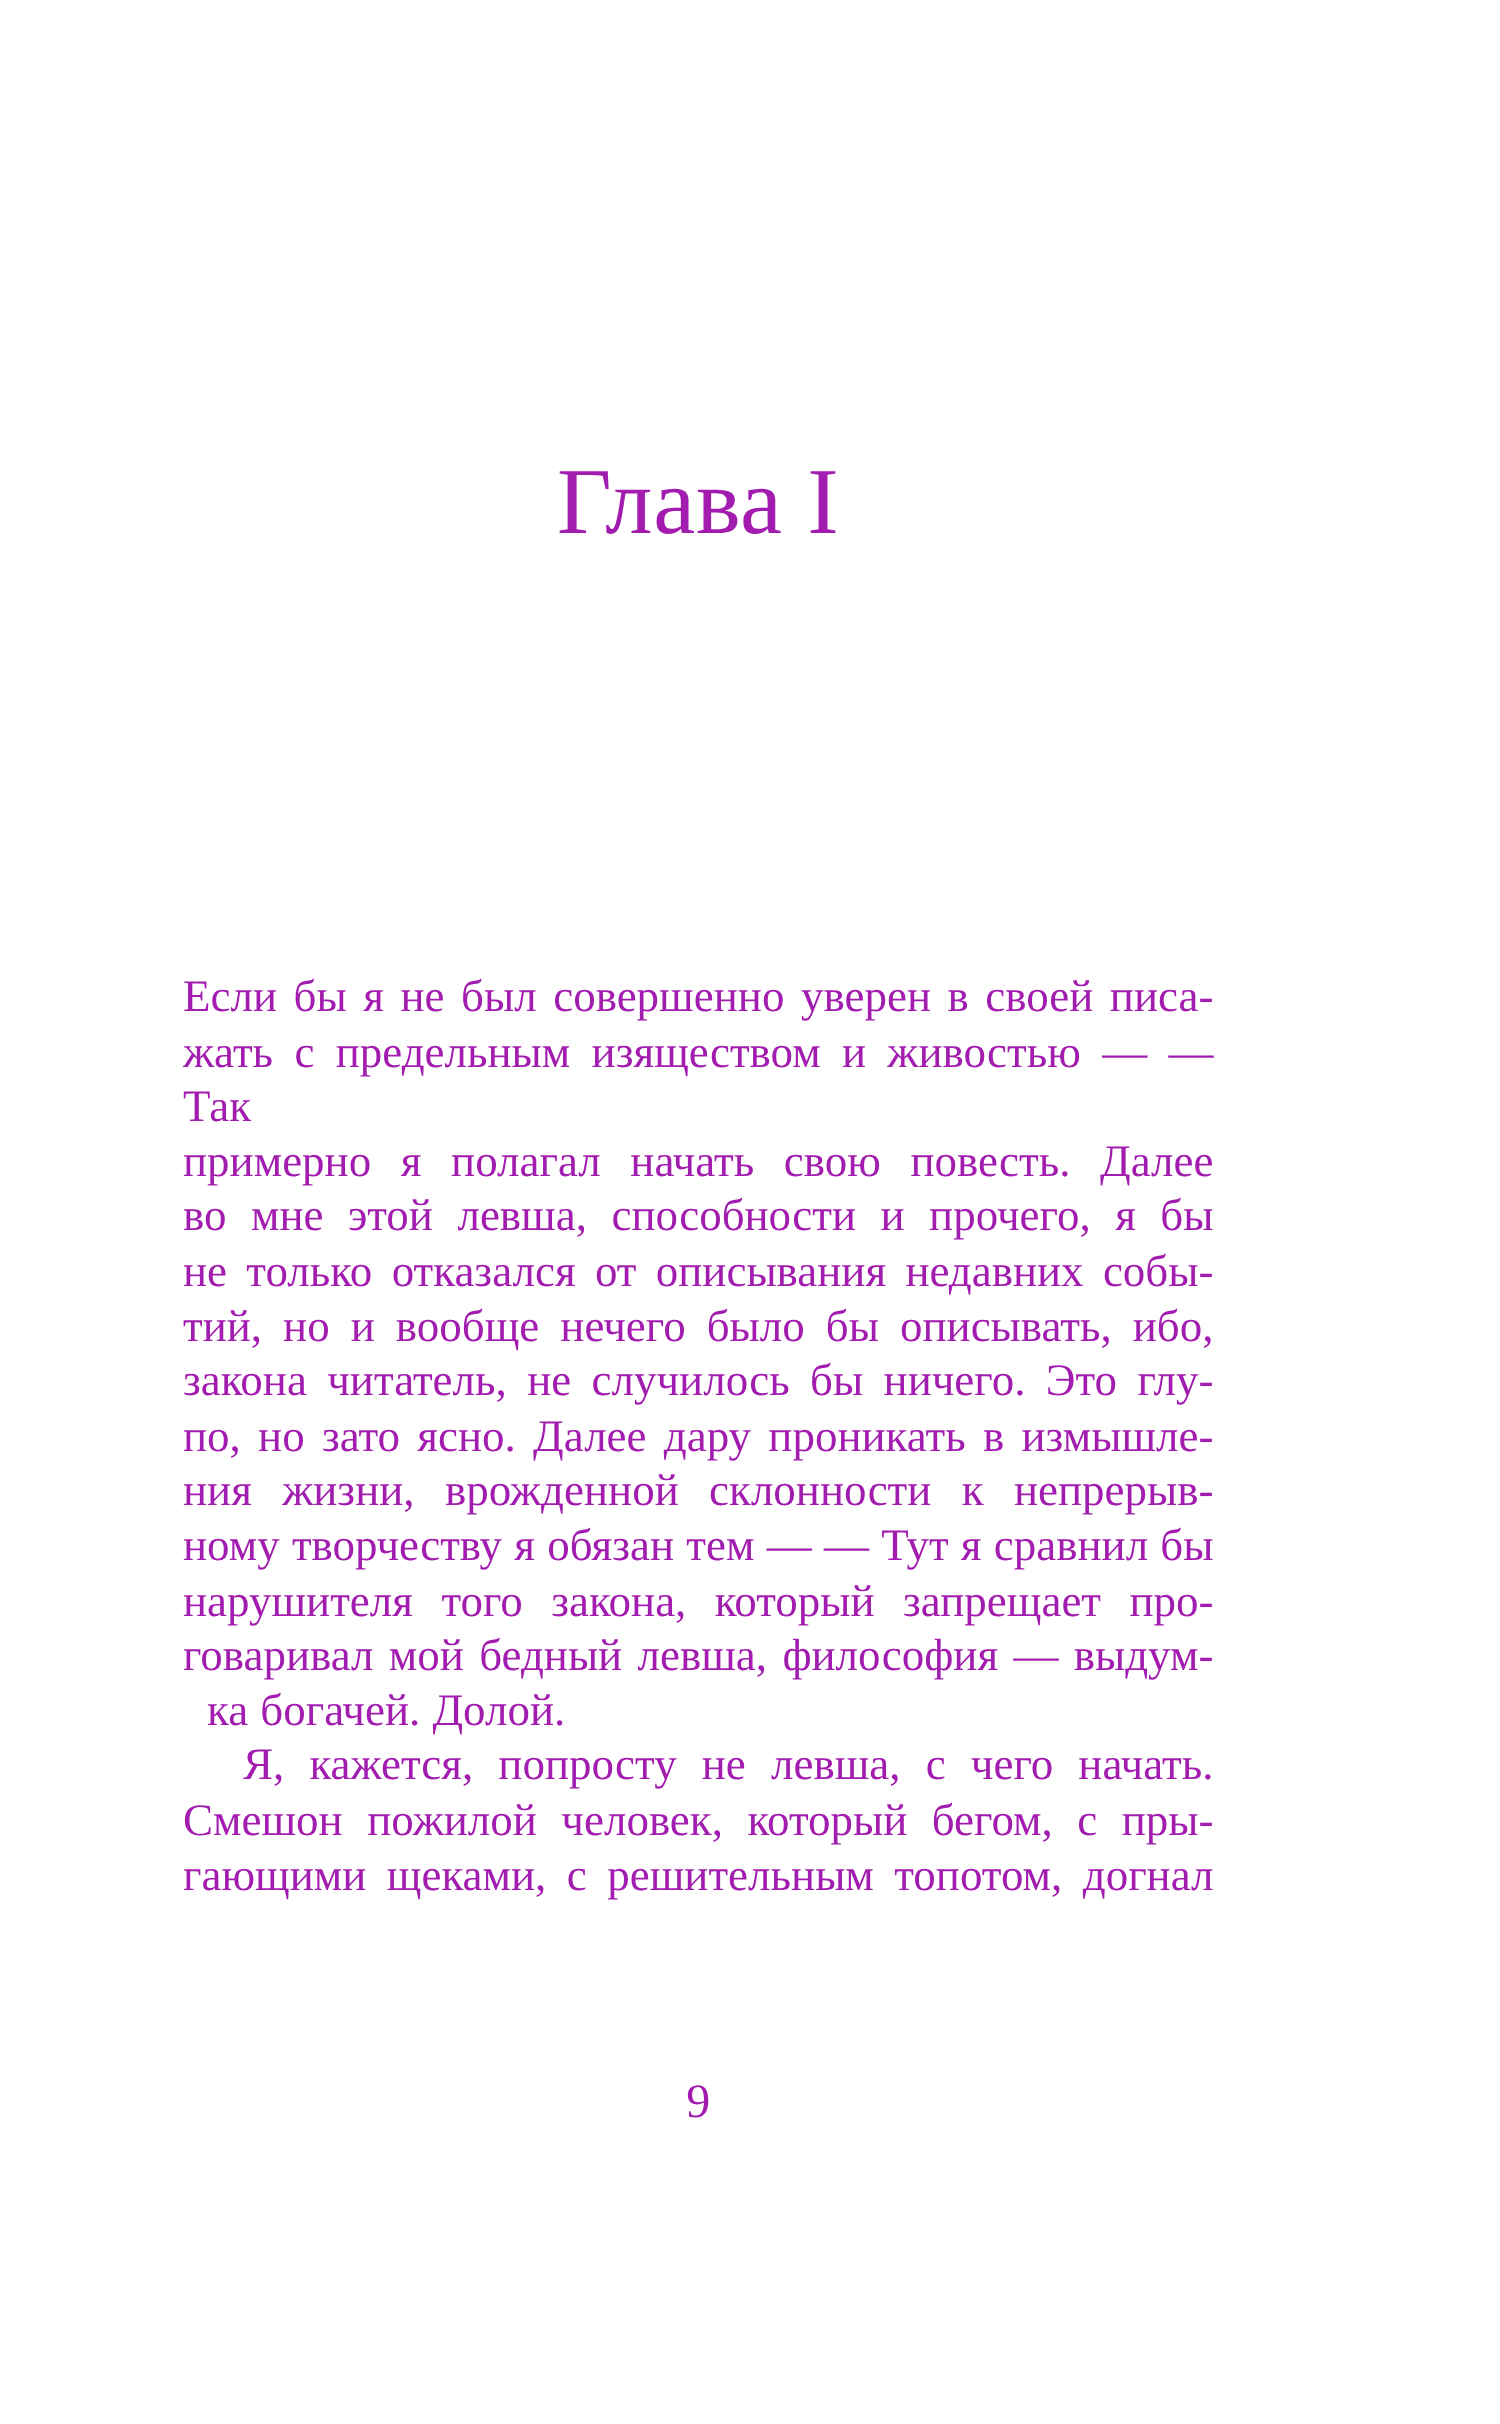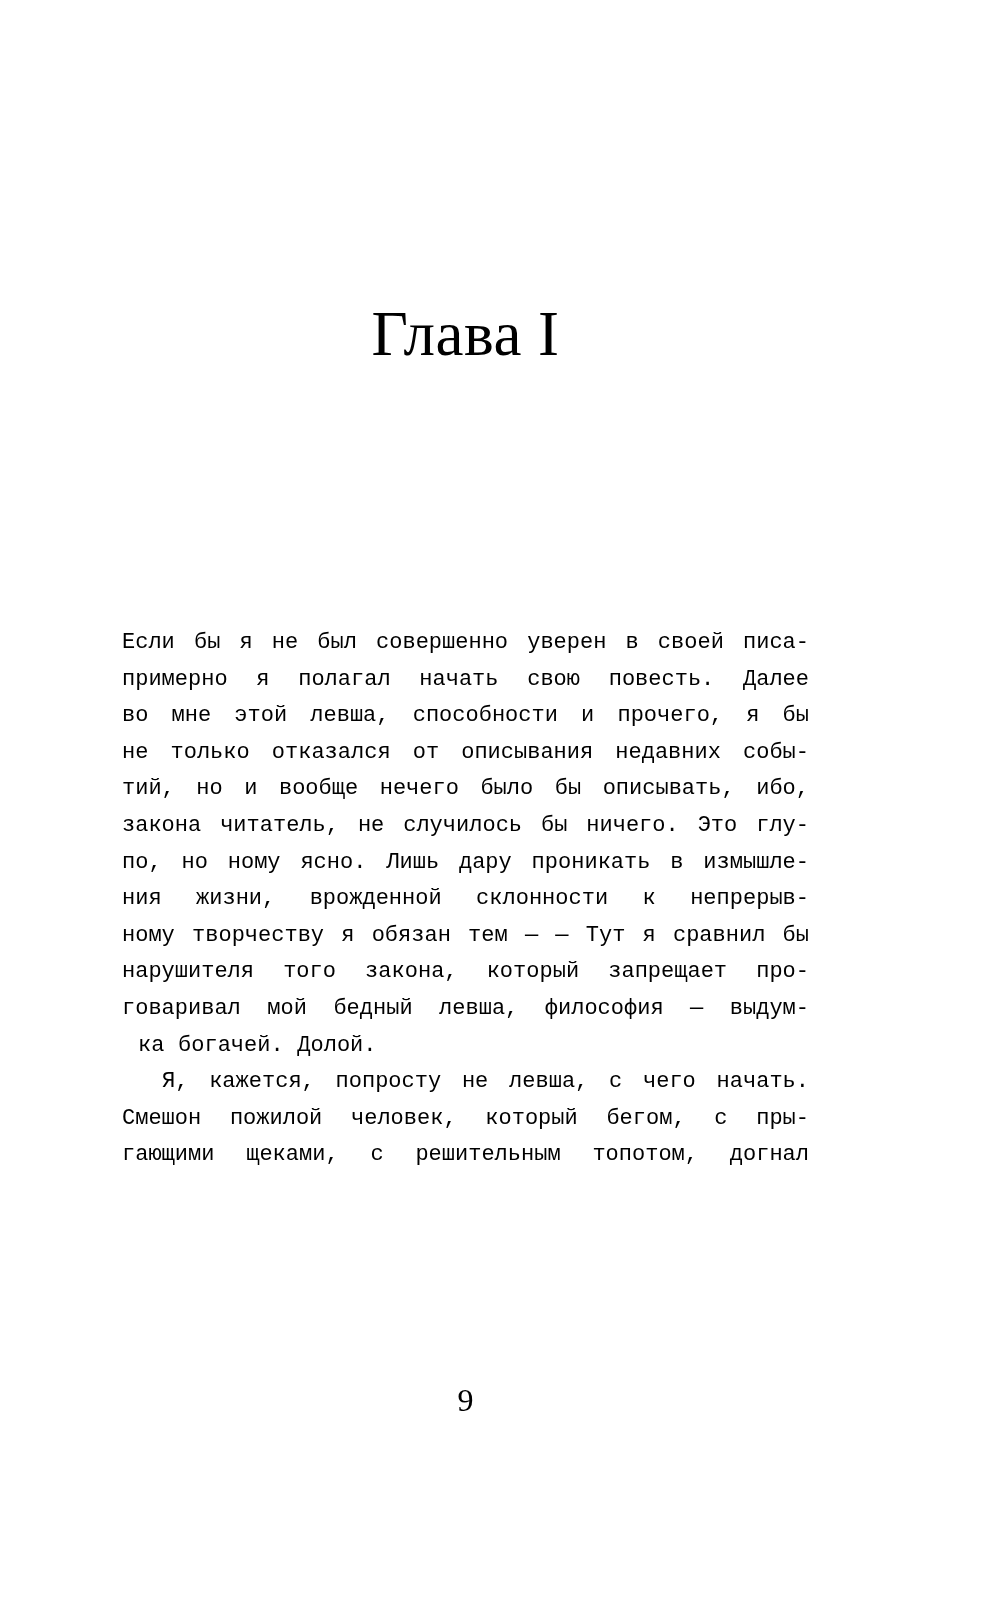--- a/index.html
+++ b/index.html
@@ -23,26 +23,25 @@
     width: 687px;
     margin: 0;
     font-size: 63px;
     line-height: 63px;
     font-weight: 400;
     text-align: center;
     letter-spacing: 0.5px;
   }
   .text-block {
     position: absolute;
-    top: 625px;
+    top: 647px;
     left: 122px;
     width: 687px;
-    font-size: 22px;
+    font-size: 30px;
     line-height: 36.6px;
-    font-family: Liberation Mono, monospace;
   }
   .line {
     text-align: justify;
     text-align-last: justify;
     word-spacing: 0.02em;
   }
   .line-para-end {
     text-align-last: left;
     margin-left: 16px;
   }
@@ -55,31 +54,32 @@
     left: 122px;
     width: 687px;
     font-size: 32px;
     line-height: 32px;
     text-align: center;
   }
 </style>
 </head>
 <body>
 
-<div class="page" style="background: rgb(255, 255, 255); color: #000000;">
+<div class="page" style="background: rgb(255, 255, 255); color: #a21caf;">
   <h1 class="chapter-heading">Глава I</h1>
 
   <div class="text-block">
       <div class="line">Если бы я не был совершенно уверен в своей писа-</div>
+      <div class="line">жать с предельным изяществом и живостью — — Так</div>
       <div class="line">примерно я полагал начать свою повесть. Далее</div>
       <div class="line">во мне этой левша, способности и прочего, я бы</div>
       <div class="line">не только отказался от описывания недавних собы-</div>
       <div class="line">тий, но и вообще нечего было бы описывать, ибо,</div>
       <div class="line">закона читатель, не случилось бы ничего. Это глу-</div>
-      <div class="line">по, но ному ясно. Лишь дару проникать в измышле-</div>
+      <div class="line">по, но зато ясно. Далее дару проникать в измышле-</div>
       <div class="line">ния жизни, врожденной склонности к непрерыв-</div>
       <div class="line">ному творчеству я обязан тем — — Тут я сравнил бы</div>
       <div class="line">нарушителя того закона, который запрещает про-</div>
       <div class="line">говаривал мой бедный левша, философия — выдум-</div>
       <div class="line line-para-end">ка богачей. Долой.</div>
       <div class="line line-indent">Я, кажется, попросту не левша, с чего начать.</div>
       <div class="line">Смешон пожилой человек, который бегом, с пры-</div>
       <div class="line">гающими щеками, с решительным топотом, догнал</div>
     </div>
 

